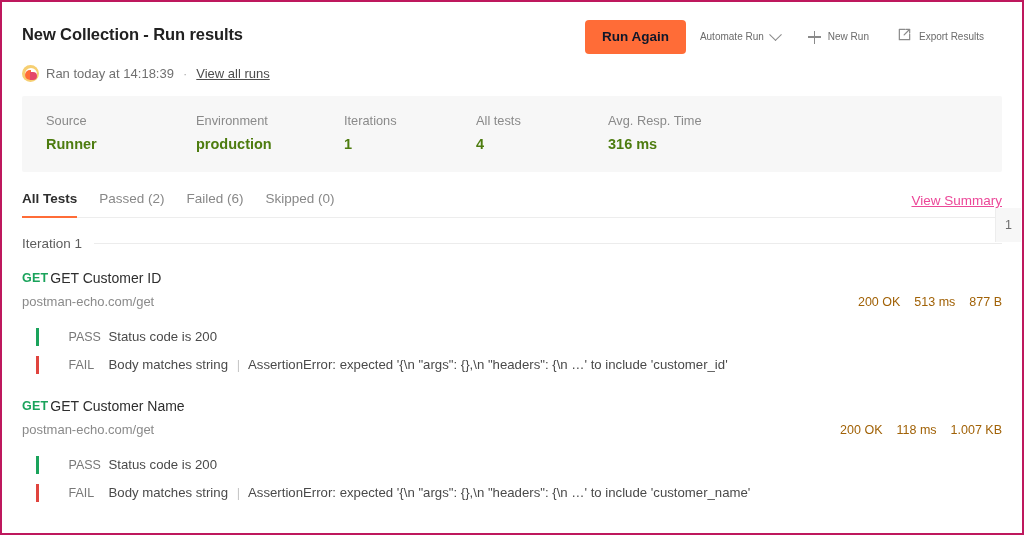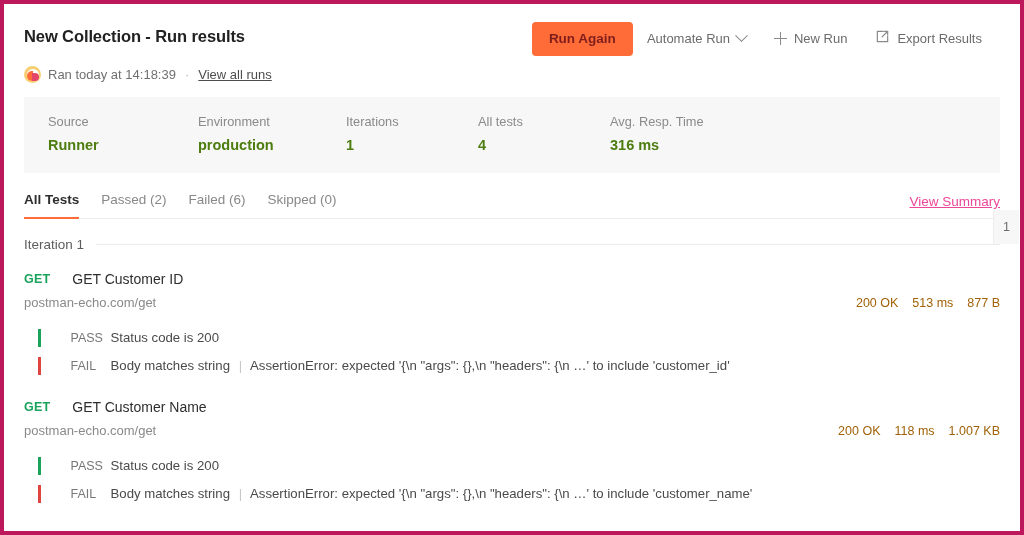--- a/index.html
+++ b/index.html
@@ -10,21 +10,21 @@
     background: #f2f2f2;
     font-family: "Liberation Sans", sans-serif;
     -webkit-font-smoothing: antialiased;
   }
 
   .app-frame {
     position: relative;
     width: 1024px;
     height: 535px;
     background: #ffffff;
-    border: 4px solid #be185d;
+    border: 2px solid #be185d;
     overflow: hidden;
   }
 
   
   .header {
     padding: 16px 24px 0 20px;
     position: relative;
   }
 
   .header-top {
@@ -43,39 +43,39 @@
   }
 
   .header-actions {
     display: flex;
     align-items: center;
     gap: 0px;
   }
 
   .btn-run-again {
     background: #ff6c37;
-    color: #7f1d1d;
+    color: #0f172a;
     font-size: 13.5px;
     font-weight: bold;
     border: none;
     border-radius: 4px;
     padding: 9px 17px;
     cursor: pointer;
     font-family: "Liberation Sans", sans-serif;
     line-height: 16px;
   }
 
   .btn-ghost {
     display: flex;
     align-items: center;
     gap: 7px;
     background: transparent;
     border: none;
     color: #6b6b6b;
-    font-size: 13px;
+    font-size: 10px;
     padding: 9px 14px;
     cursor: pointer;
     font-family: "Liberation Sans", sans-serif;
     line-height: 16px;
     white-space: nowrap;
   }
 
   .chevron-down {
     width: 9px;
     height: 9px;
@@ -269,21 +269,21 @@
   
   .results-area {
     margin: 0 20px 0 20px;
   }
 
   .test-block { margin-top: 18px; }
 
   .req-head {
     display: flex;
     align-items: center;
-    gap: 22px;
+    gap: 2px;
   }
   .method-badge {
     font-size: 12.5px;
     font-weight: bold;
     color: #1aa35b;
     letter-spacing: 0.2px;
     line-height: 17px;
   }
   .req-name {
     font-size: 14px;

